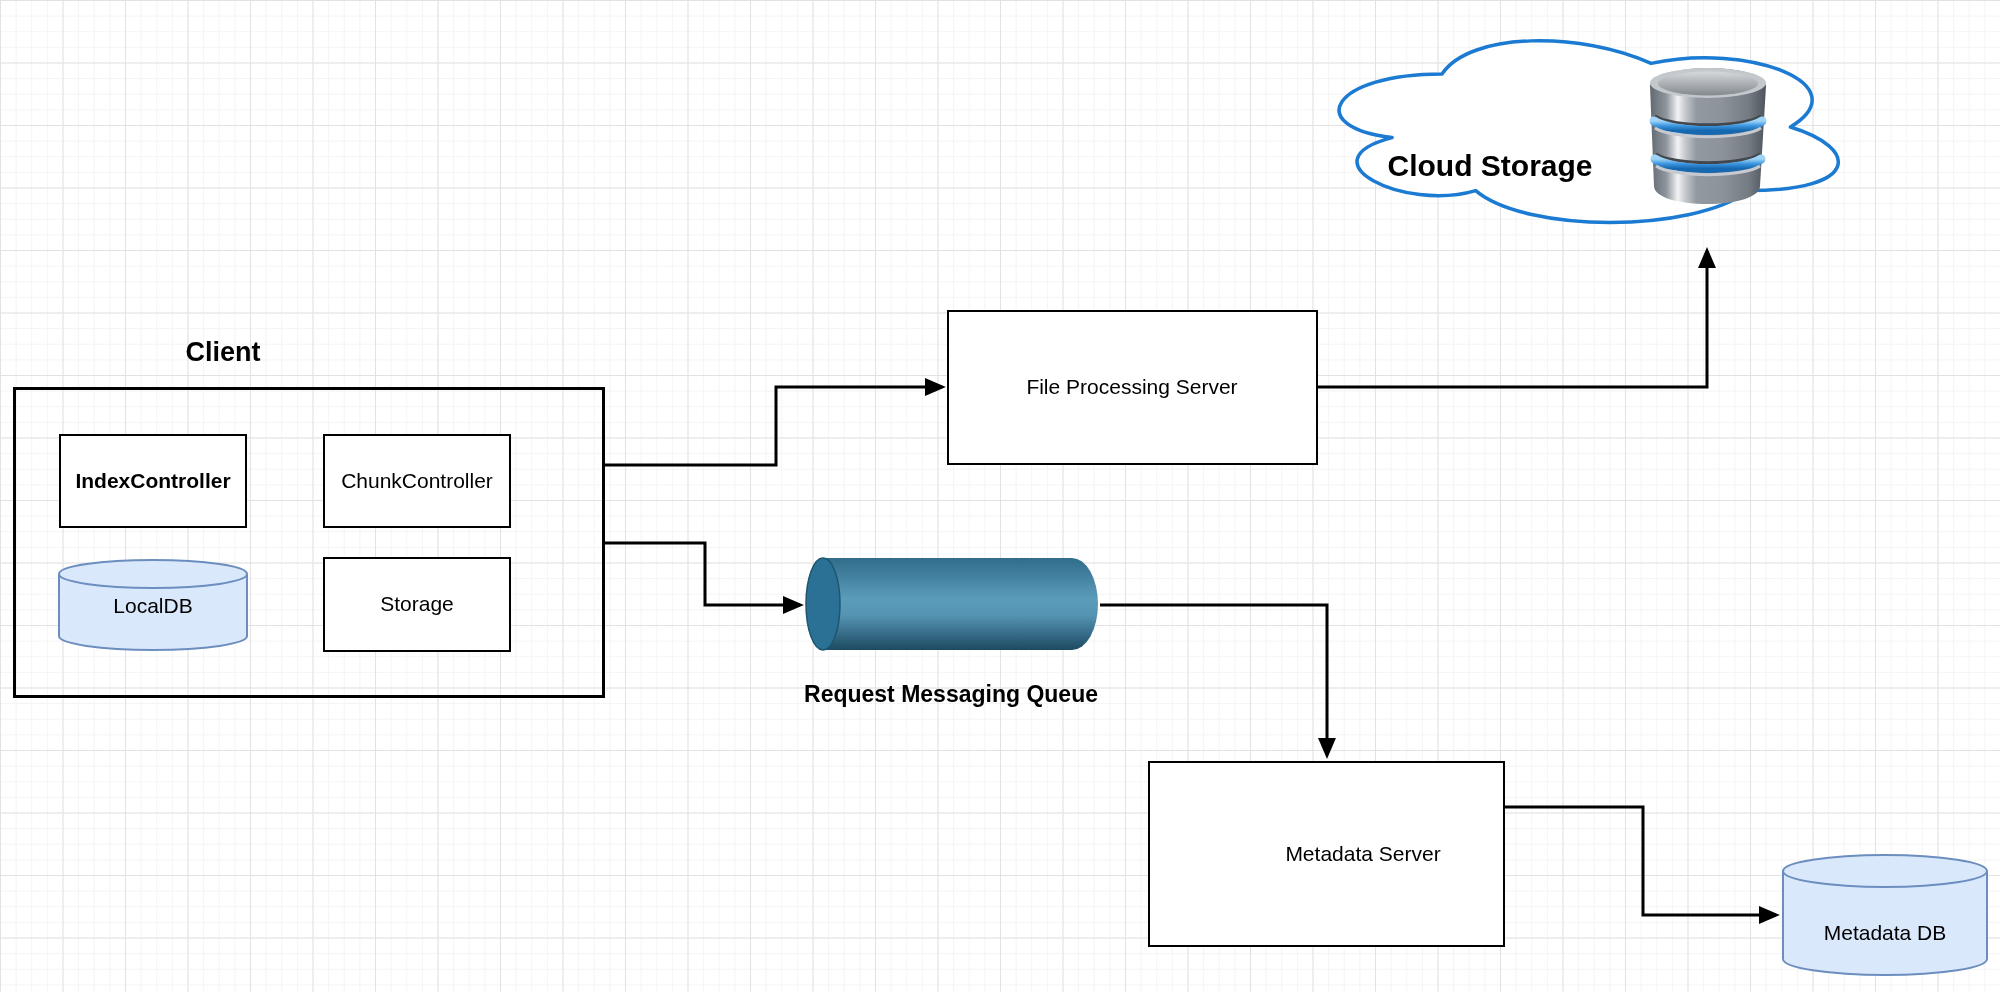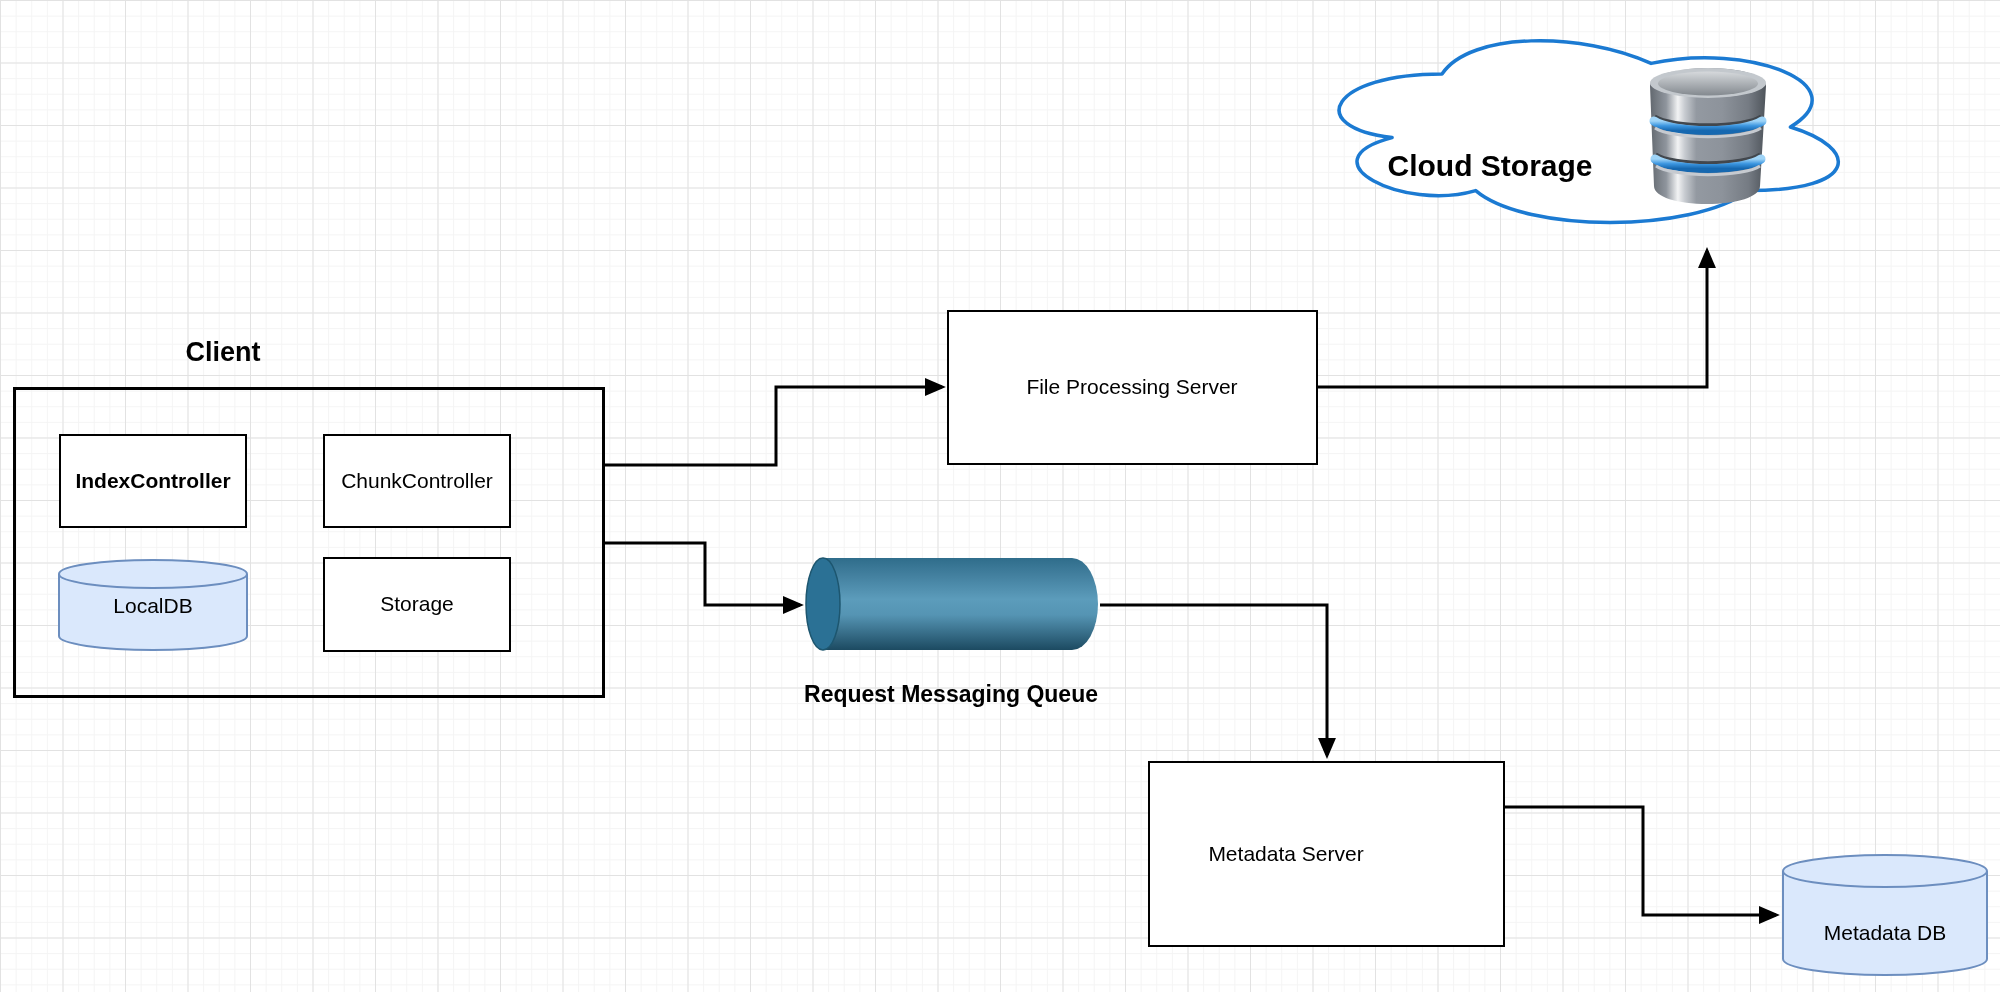--- a/index.html
+++ b/index.html
@@ -123,17 +123,17 @@
   <div class="label toplabel" style="left:153px;top:606px;">LocalDB</div>
 
   <div class="label toplabel" style="left:417px;top:604px;">Storage</div>
 
   <div class="label toplabel" style="left:1132px;top:387px;">File Processing Server</div>
 
   <div class="label bold toplabel" style="left:1490px;top:152px;font-size:30px;">Cloud Storage</div>
 
   <div class="label bold toplabel" style="left:951px;top:680px;font-size:23px;">Request Messaging Queue</div>
 
-  <div class="label toplabel" style="left:1286px;top:854px;">Metadata Server</div>
+  <div class="label toplabel" style="left:1363px;top:854px;">Metadata Server</div>
 
   <div class="label toplabel" style="left:1885px;top:933px;">Metadata DB</div>
 
 </div>
 
 </body></html>

